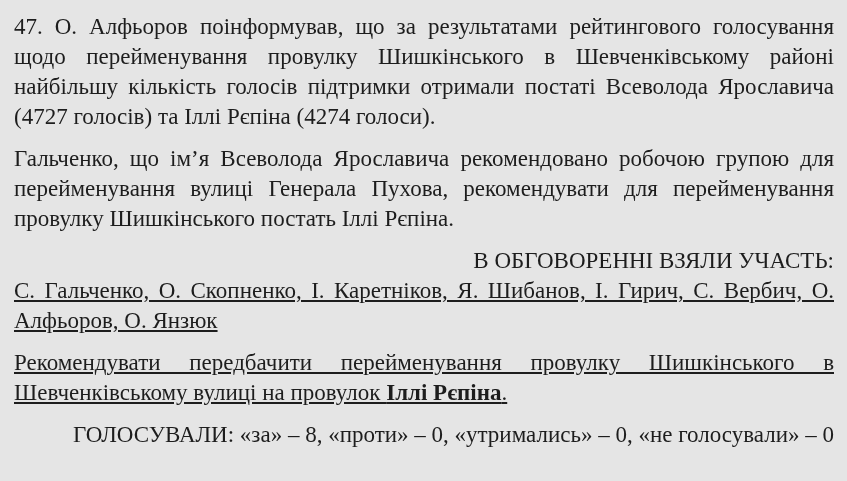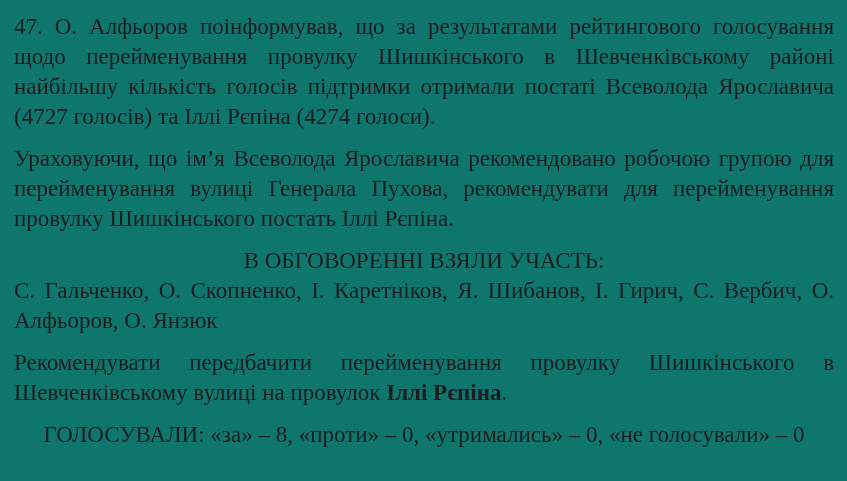--- a/index.html
+++ b/index.html
@@ -5,60 +5,61 @@
   html, body {
     margin: 0;
     padding: 0;
     background: #ffffff;
   }
   .page {
     position: relative;
     width: 847px;
     height: 481px;
     box-sizing: border-box;
-    background: #0f766e;
+    background: #e5e5e5;
     color: #1d1d1d;
     font-family: "Liberation Serif", "DejaVu Serif", serif;
     font-size: 23px;
     line-height: 30px;
     padding: 12px 13px 0 14px;
     overflow: hidden;
     -webkit-font-smoothing: antialiased;
   }
   .para {
     margin: 0 0 12px 0;
     text-align: justify;
     text-justify: inter-word;
   }
   .heading {
     margin: 0;
-    text-align: center;
+    text-align: right;
     white-space: nowrap;
   }
   .tight {
     margin-top: 0;
+    text-decoration: underline;
   }
   .bold {
     font-weight: bold;
     margin-top: 24px;
   }
   .voting {
     margin: 0;
-    text-align: center;
+    text-align: right;
     white-space: nowrap;
   }
 </style>
 </head>
 <body>
 
 <div class="page">
 
   <p class="para">47. О. Алфьоров поінформував, що за результатами рейтингового голосування щодо перейменування провулку Шишкінського в Шевченківському районі найбільшу кількість голосів підтримки отримали постаті Всеволода Ярославича (4727 голосів) та Іллі Рєпіна (4274 голоси).</p>
 
-  <p class="para">Ураховуючи, що ім’я Всеволода Ярославича рекомендовано робочою групою для перейменування вулиці Генерала Пухова, рекомендувати для перейменування провулку Шишкінського постать Іллі Рєпіна.</p>
+  <p class="para">Гальченко, що ім’я Всеволода Ярославича рекомендовано робочою групою для перейменування вулиці Генерала Пухова, рекомендувати для перейменування провулку Шишкінського постать Іллі Рєпіна.</p>
 
   <div class="heading">В ОБГОВОРЕННІ ВЗЯЛИ УЧАСТЬ:</div>
 
   <p class="para tight">С. Гальченко, О. Скопненко, І. Каретніков, Я. Шибанов, І. Гирич, С. Вербич, О. Алфьоров, О. Янзюк</p>
 
 
   <p class="para tight"><span>Рекомендувати передбачити перейменування провулку Шишкінського в Шевченківському вулиці на провулок </span><span class="bold">Іллі Рєпіна</span><span>.</span></p>
 
   <p class="voting">ГОЛОСУВАЛИ: «за» – 8, «проти» – 0, «утримались» – 0, «не голосували» – 0</p>
 

